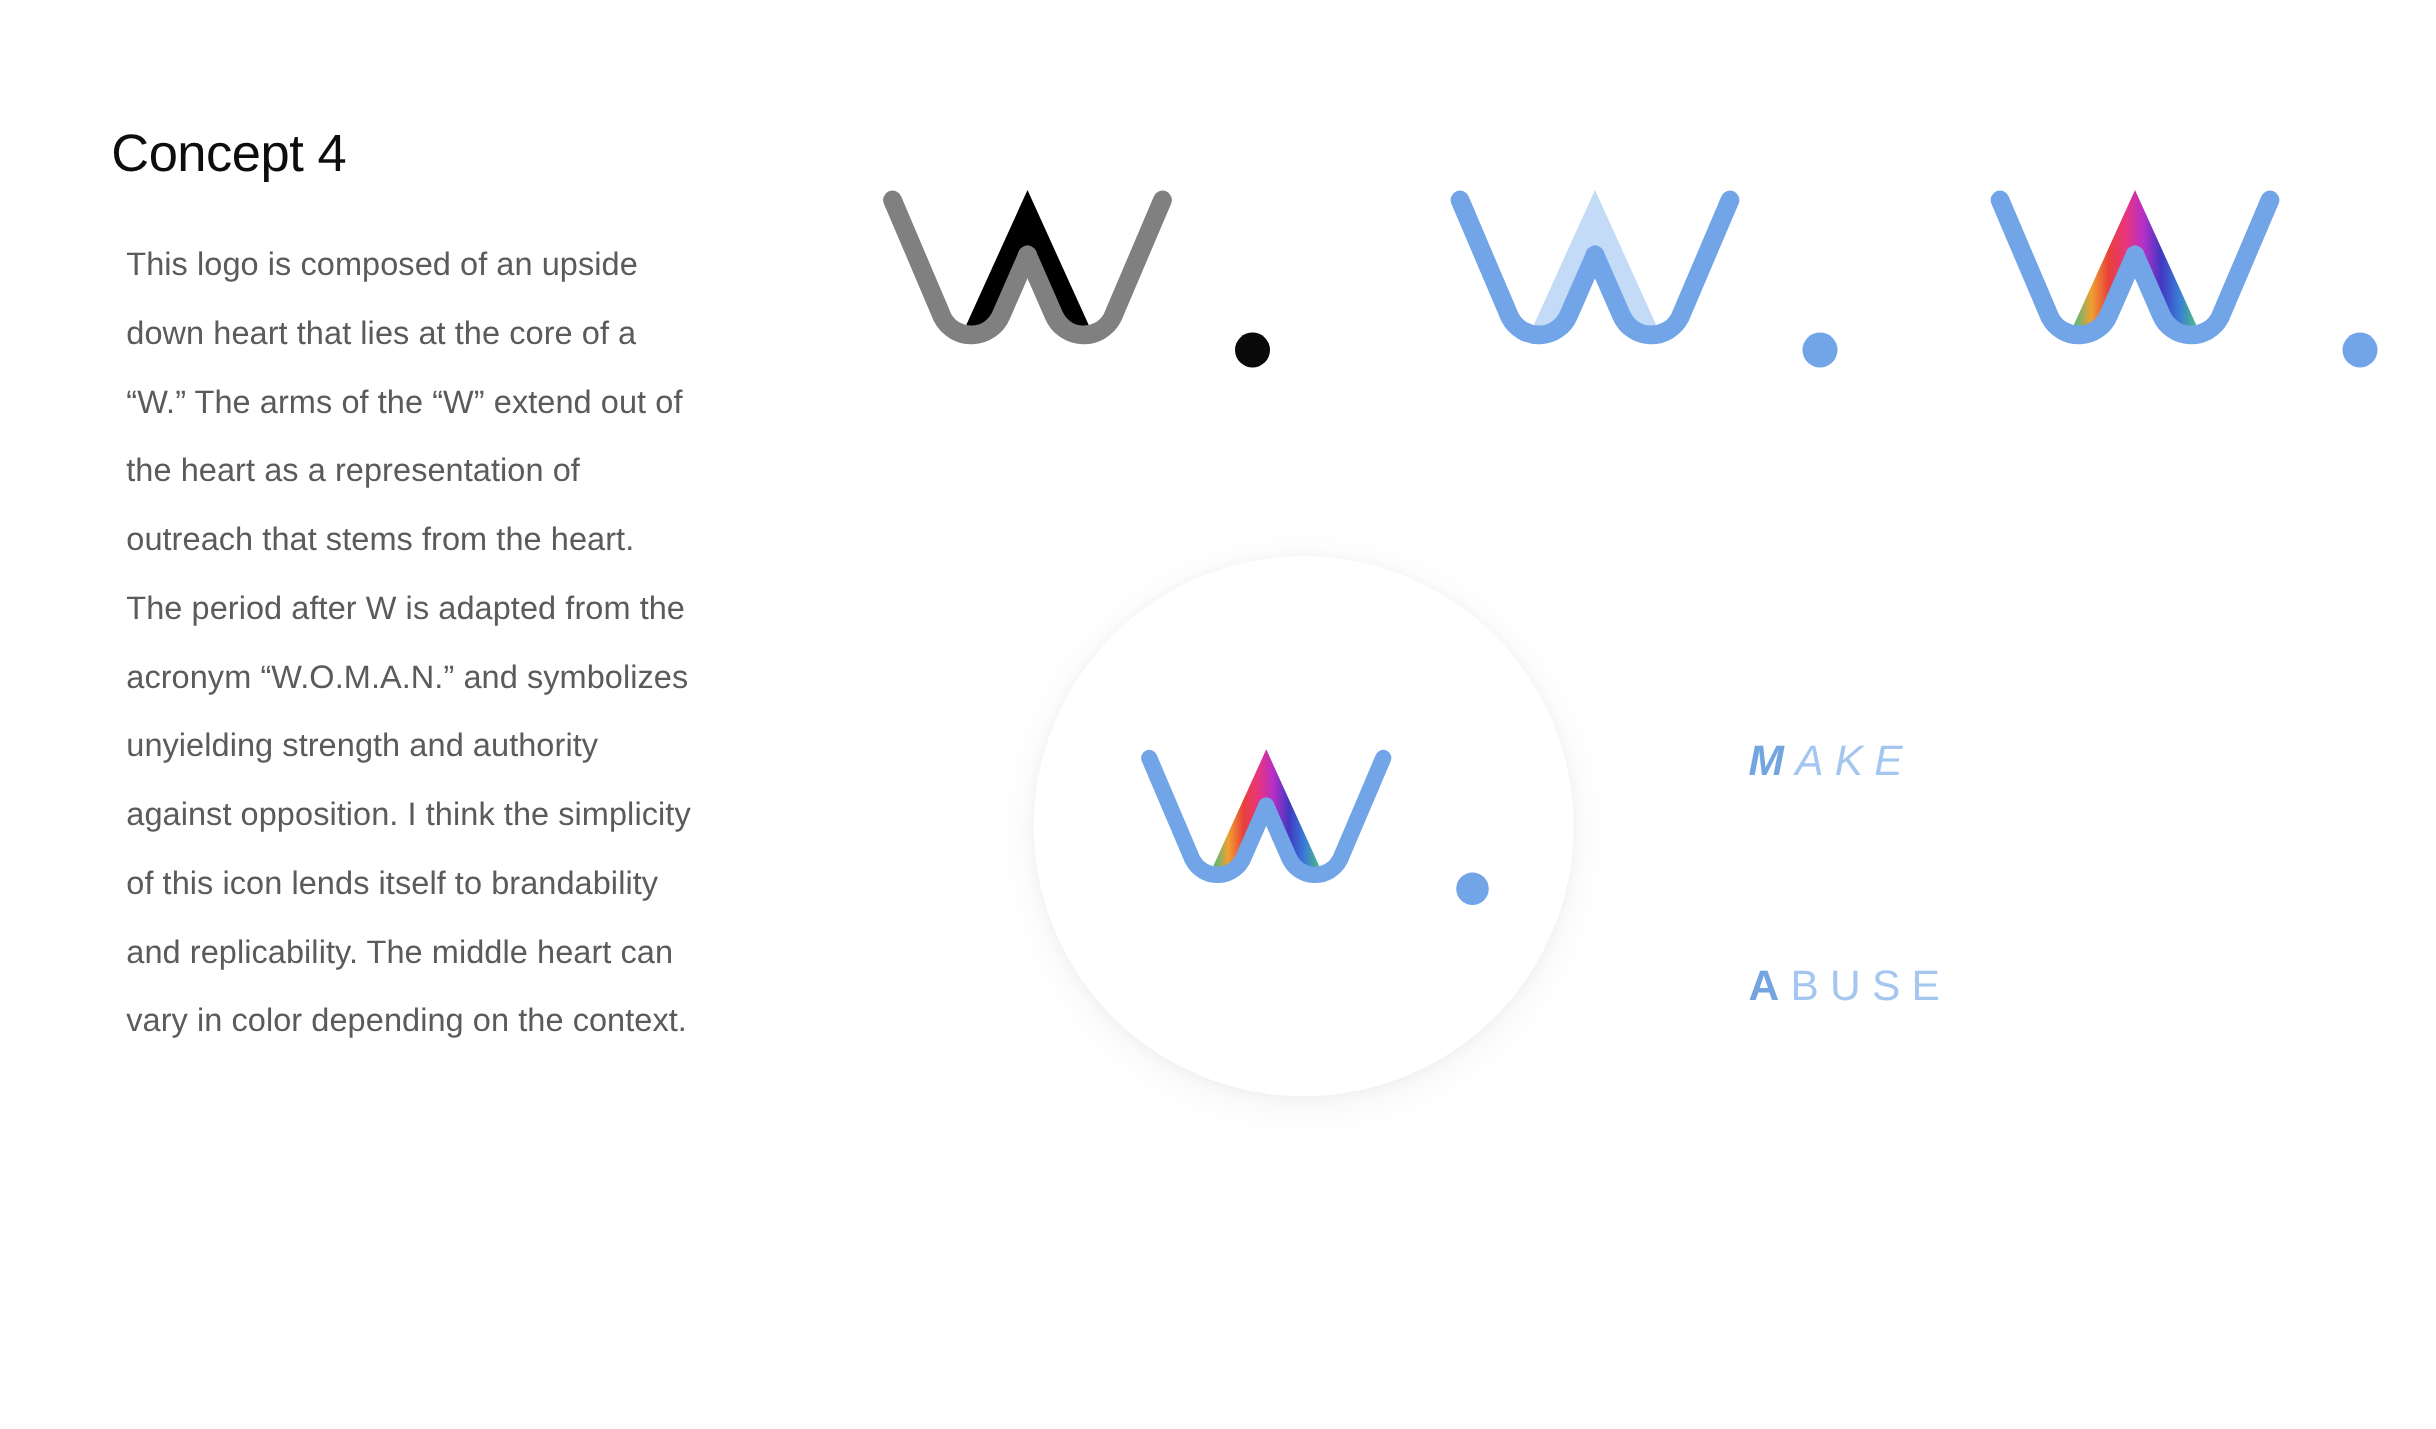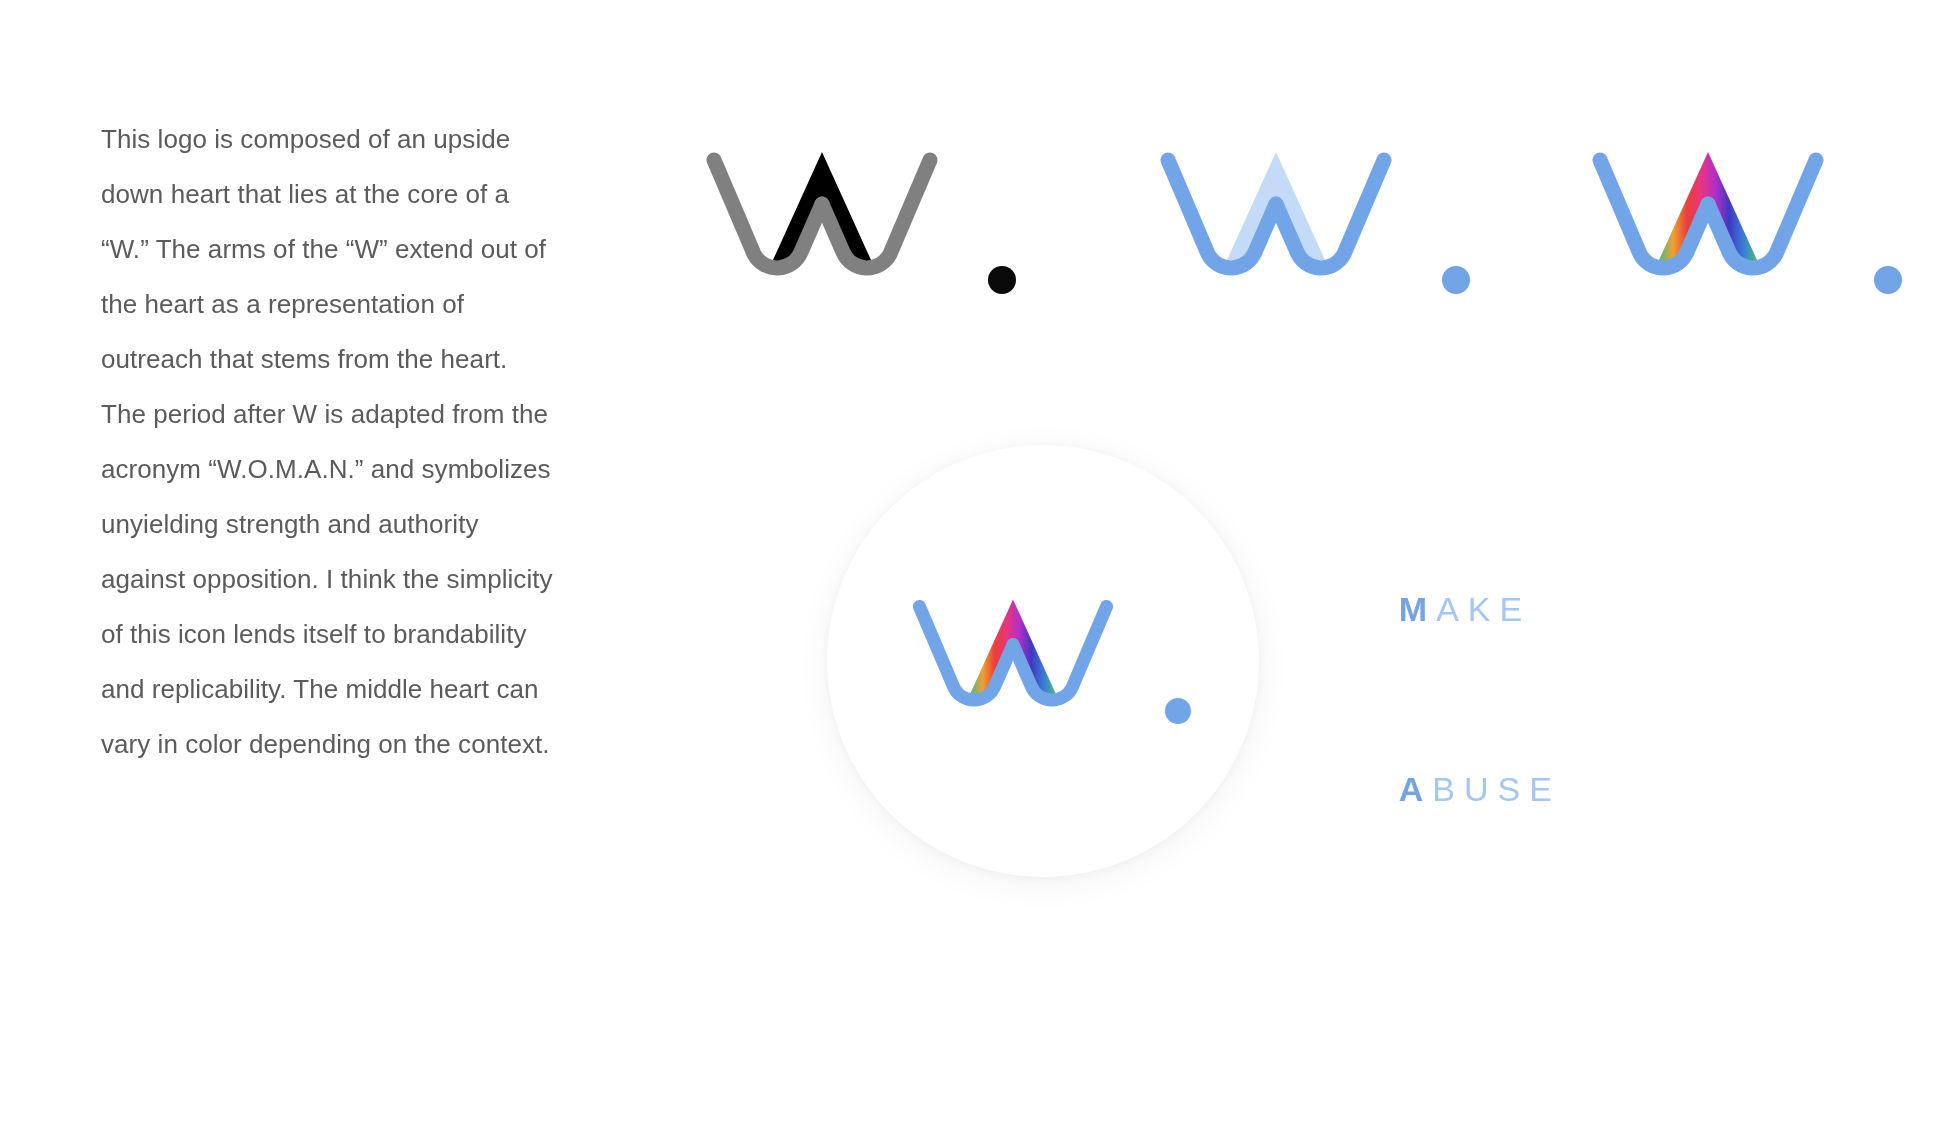--- a/index.html
+++ b/index.html
@@ -119,20 +119,21 @@
   }
   .acronym-line .lead {
     color: #75a5e0;
     font-weight: 700;
   }
 </style>
 </head>
 <body style="background: rgb(255, 255, 255);">
 
 <div class="left-col">
+  <h1 class="page-title" style="color: rgb(13, 13, 13);">Concept 4</h1>
   <p class="body-copy" style="color: rgb(91, 91, 91);">This logo is composed of an upside down heart that lies at the core of a “W.” The arms of the “W” extend out of the heart as a representation of outreach that stems from the heart. The period after W is adapted from the acronym “W.O.M.A.N.” and symbolizes unyielding strength and authority against opposition.  I think the simplicity of this icon lends itself to brandability and replicability. The middle heart can vary in color depending on the context.</p>
 </div>
 
 <div class="logo-row">
 
   <div class="logo-unit gap-a">
     <svg class="mark" width="300" height="170" viewBox="0 0 300 170" fill="none">
         <path d="M 150 14 L 101 122 L 117 131 L 150 77 L 183 131 L 199 122 Z" fill="#000000" stroke="none"></path>
         <g fill="none" stroke="#808080" stroke-width="15" stroke-linecap="round" stroke-linejoin="round">
           <path d="M 42 22 L 82 116 A 26 26 0 0 0 129 114 L 150 66"></path>
@@ -199,20 +200,20 @@
             <path d="M 42 22 L 82 116 A 26 26 0 0 0 129 114 L 150 66"></path>
             <path d="M 258 22 L 218 116 A 26 26 0 0 1 171 114 L 150 66"></path>
           </g>
         </svg>
       <span class="dot dot-badge dot-blue" style="background: rgb(114, 165, 232);"></span>
     </div>
   </div>
 </div>
 
 <div class="acronym">
-  <div class="acronym-line" style="color: rgb(164, 198, 240);">
+  <div class="acronym-line" style="color: rgb(164, 198, 240); font-style: italic;">
     <span class="lead" style="color: rgb(117, 165, 224);">M</span><span>AKE</span>
   </div>
   <div class="acronym-line" style="color: rgb(164, 198, 240);">
     <span class="lead" style="color: rgb(117, 165, 224);">A</span><span>BUSE</span>
   </div>
 
 </div>
 
 </body></html>

